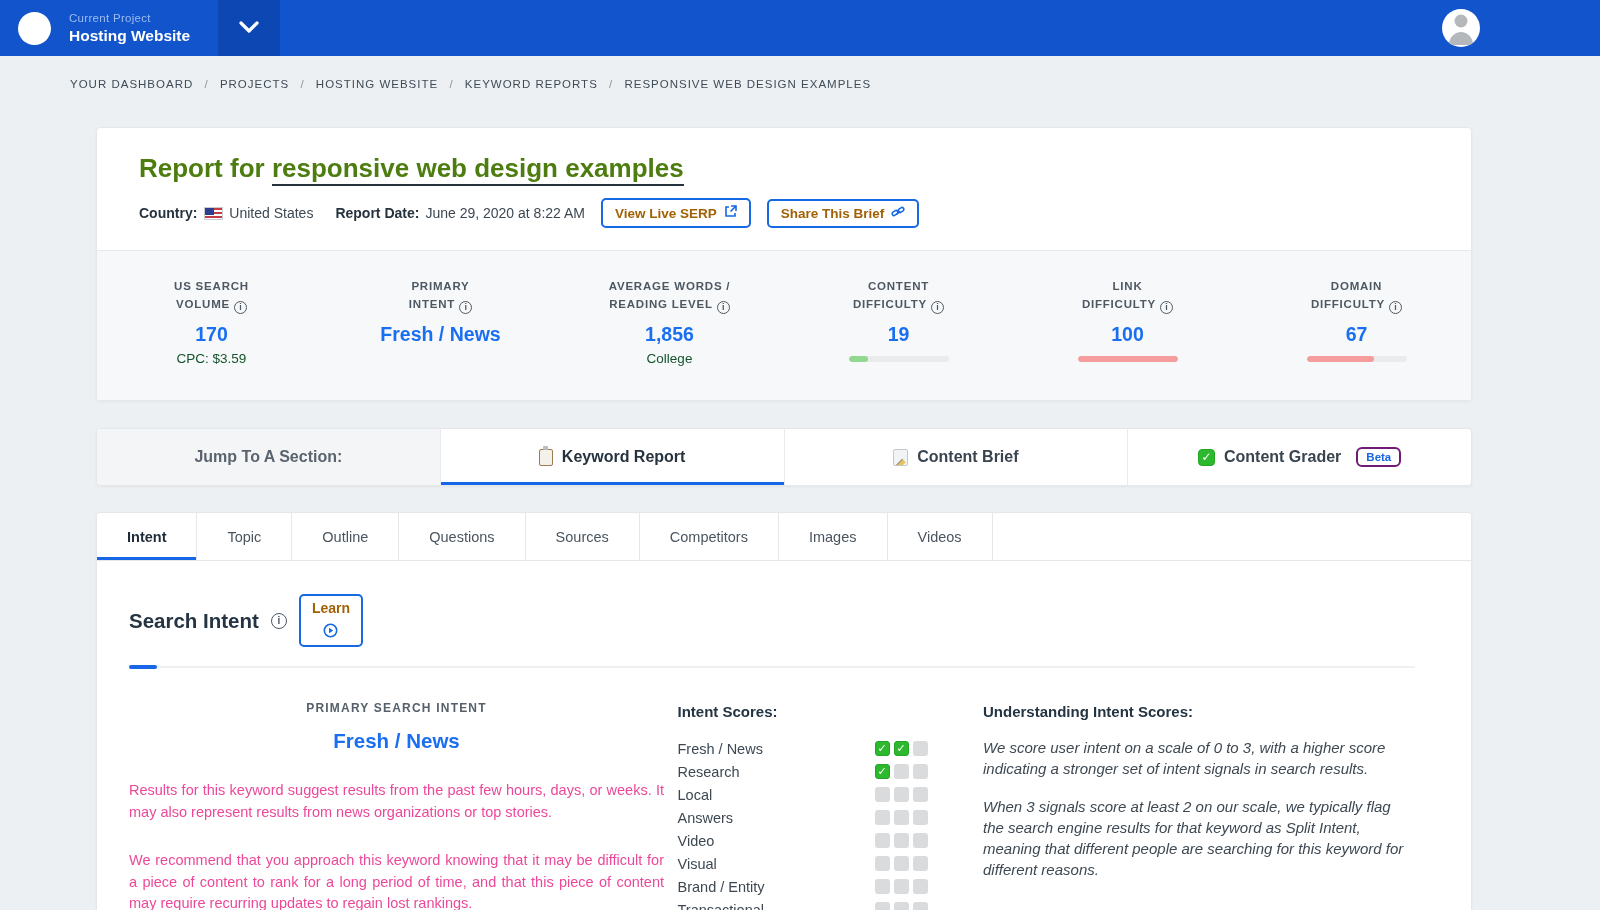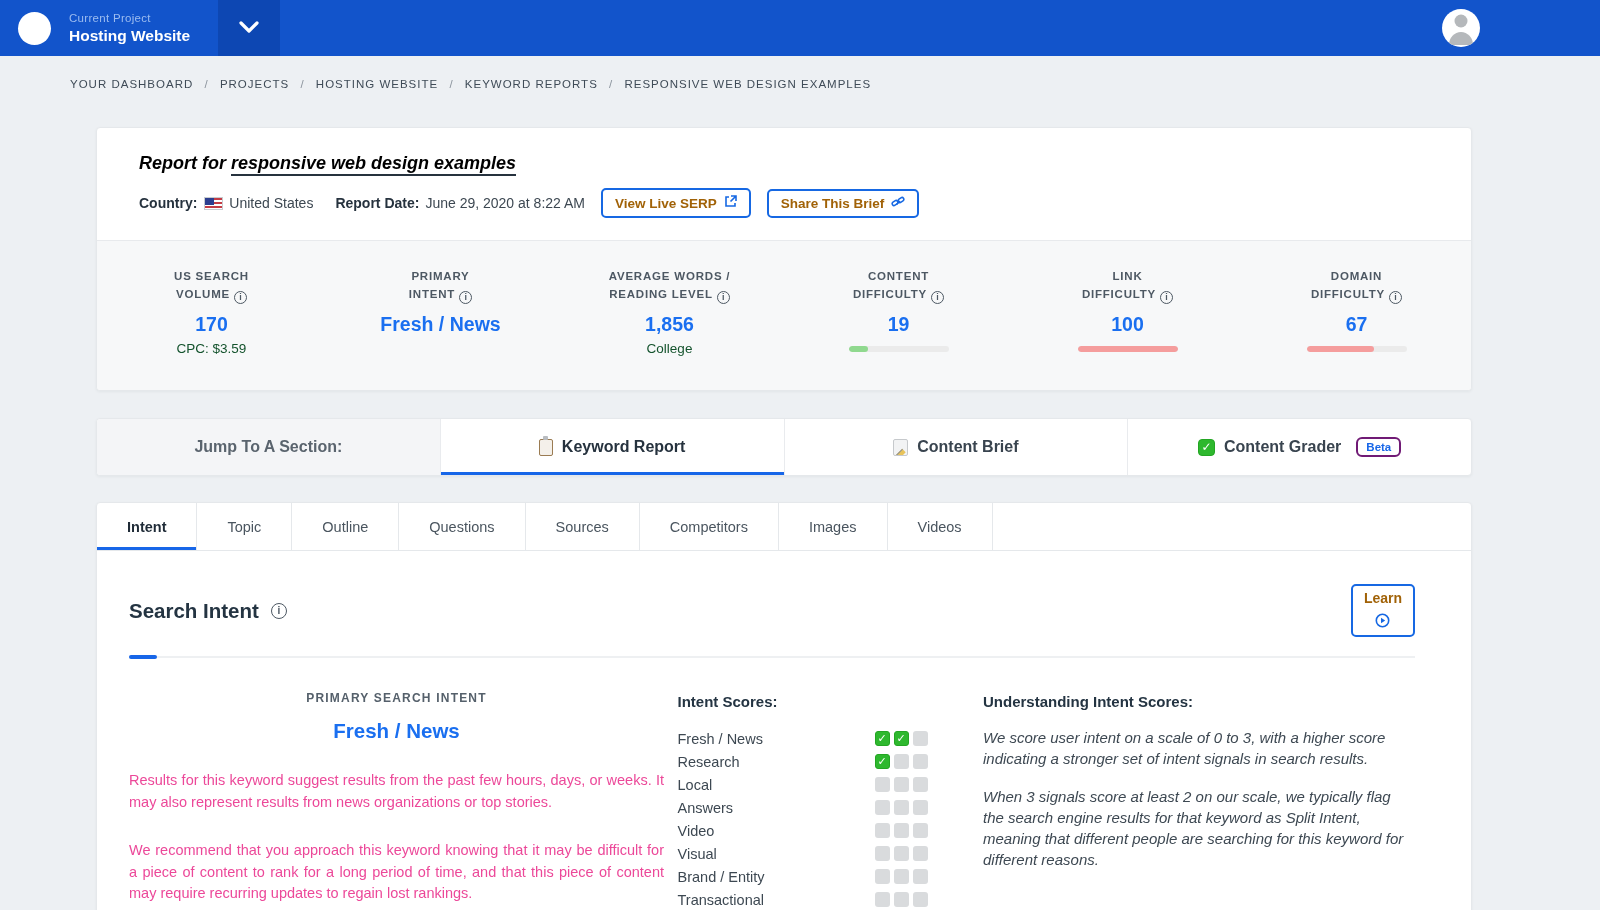--- a/index.html
+++ b/index.html
@@ -20,21 +20,21 @@
   .breadcrumb { padding:22px 0 0 70px; font-size:11.5px; letter-spacing:1px; color:#3f4b57; font-weight:500; }
   .breadcrumb .sep { color:#8a939c; margin:0 7px; }
 
   
   .container { width:1376px; margin:0 0 0 96px; }
   .card { background:#ffffff; border:1px solid #e5e8eb; border-radius:4px; box-shadow:0 1px 3px rgba(20,30,40,.05); }
 
   
   .report-card { margin-top:37px; }
   .report-head { padding:25px 42px 22px; }
-  .report-title { font-size:18px; font-weight:700; color:#000000;font-style:italic; }
+  .report-title { font-size:26px; font-weight:700; color:#4d7c0f; }
   .report-title .kw { border-bottom:2px solid #26323e; padding-bottom:1px; }
   .report-meta { display:flex; align-items:center; margin-top:14px; font-size:14px; color:#3d4852; }
   .report-meta b { font-weight:700; color:#26323e; }
   .meta-gap { width:22px; }
   .flag { display:inline-block; width:19px; height:13px; margin:0 6px 0 7px; vertical-align:-2px;
     background:repeating-linear-gradient(#c43c45 0 2px,#fff 2px 4px); position:relative; border:.5px solid #c8ccd0; }
   .flag::after { content:""; position:absolute; left:0; top:0; width:9px; height:7px; background:#2c3e8f; }
   .btn { display:inline-flex; align-items:center; gap:7px; background:#fff; color:#a16207;
     border:2px solid #1668e3; border-radius:5px; font-size:13.5px; font-weight:700;
     padding:5px 12px; margin-left:16px; cursor:pointer; white-space:nowrap; }
@@ -71,21 +71,21 @@
 
   
   .tabs-card { margin-top:26px; min-height:420px; border-radius:4px 4px 0 0; }
   .tabs { display:flex; height:48px; border-bottom:1px solid #e5e8eb; }
   .tab { display:flex; align-items:center; padding:0 30px; font-size:14.5px; color:#4a555f;
     border-right:1px solid #e5e8eb; cursor:pointer; }
   .tab-active { color:#1f2b37; font-weight:700; box-shadow:inset 0 -3px 0 #1766e8; }
 
   
   .intent-wrap { padding:33px 56px 40px 32px; }
-  .intent-head { display:flex; align-items:center; justify-content:space-between; }
+  .intent-head { display:flex; align-items:center; justify-content:flex-start; }
   .intent-title { font-size:20.5px; font-weight:700; color:#243442; display:flex; align-items:center; gap:8px; }
   .intent-title .info { width:16px; height:16px; font-size:10px; border-width:1.5px; }
   .learn-btn { padding:4px 11px; font-size:14px; margin-left:12px;flex-direction:column; }
   .divider { position:relative; margin-top:18px; height:4px; }
   .divider::before { content:""; position:absolute; left:0; right:0; top:1px; height:1.5px; background:#eef0f2; }
   .divider::after { content:""; position:absolute; left:0; top:0; width:28px; height:4px; background:#1766e8; border-radius:2px; }
 
   .cols { display:flex; justify-content:space-between; margin-top:32px; }
   .col-left { width:535px; }
   .psi-label { text-align:center; font-size:12px; font-weight:700; letter-spacing:1.2px; color:#55606b; }

